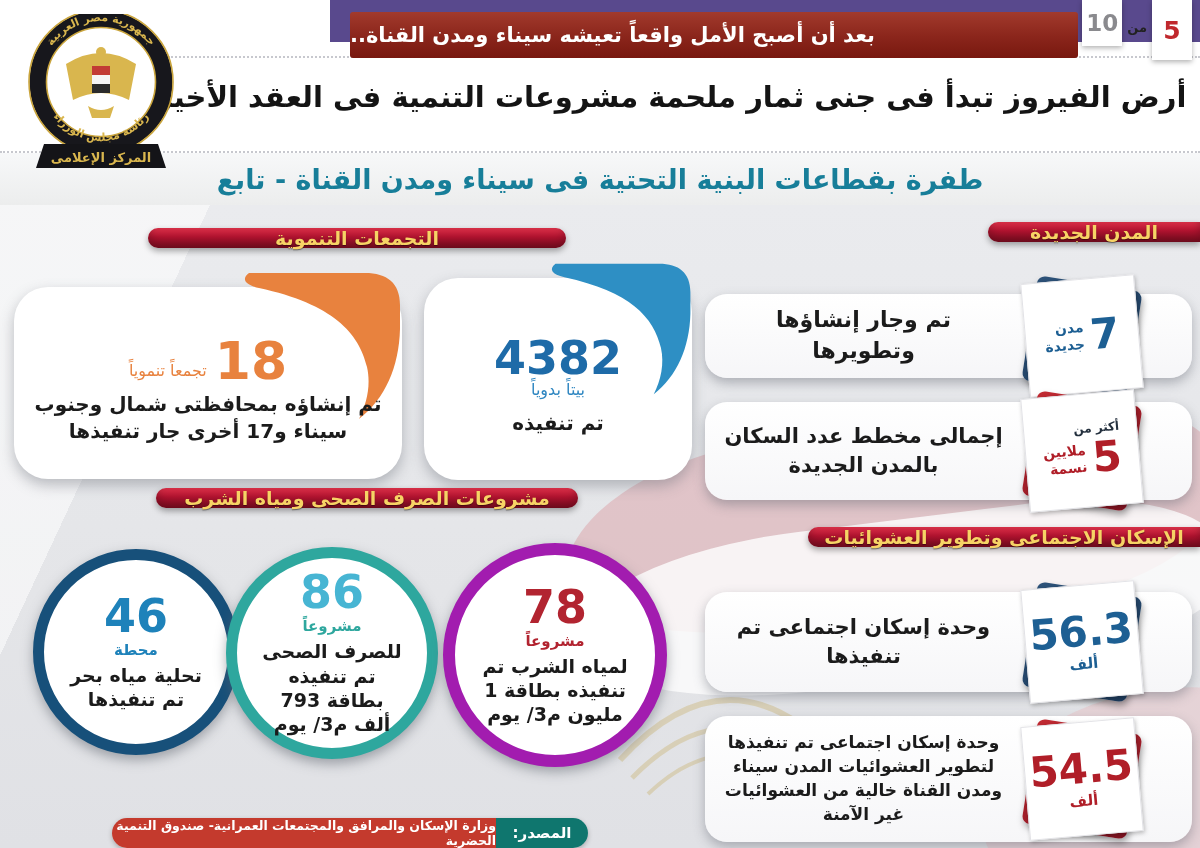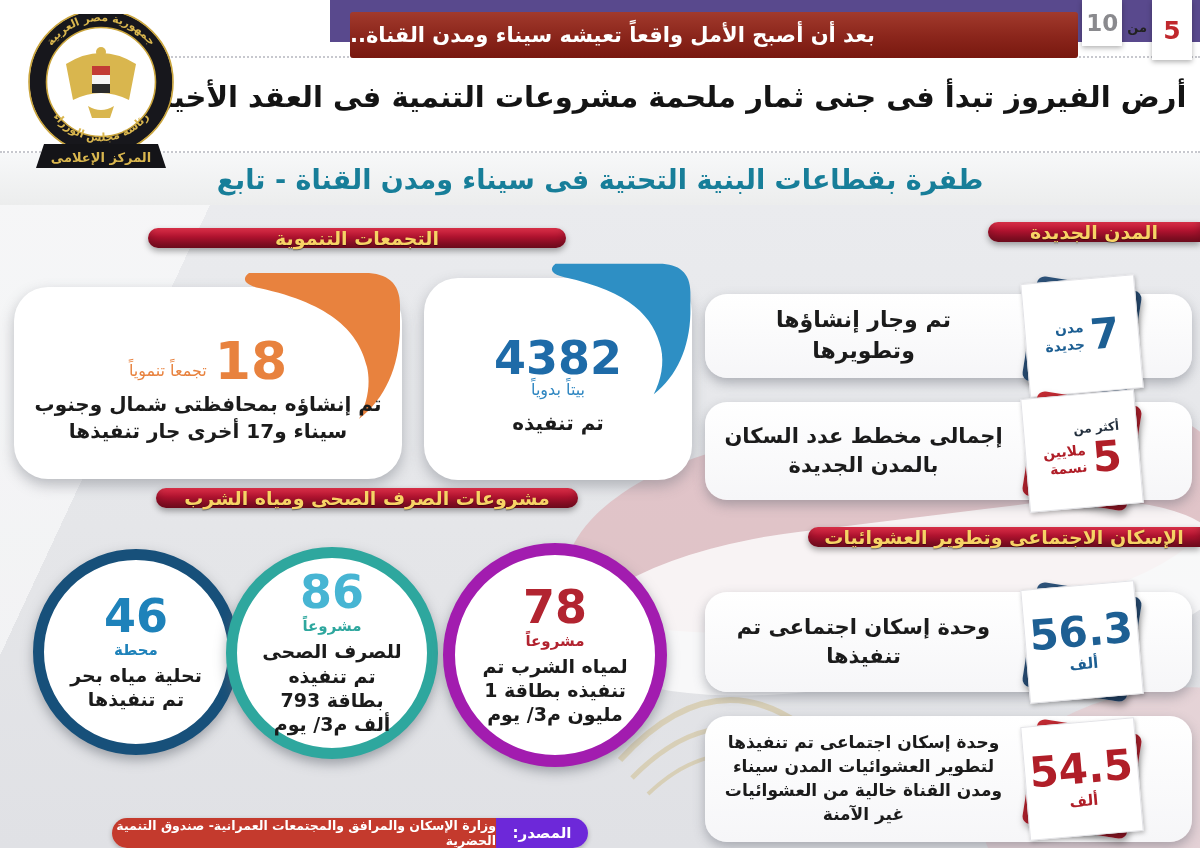--- a/index.html
+++ b/index.html
@@ -118,21 +118,21 @@
   .circle .unit { font-weight:bold; font-size:15px; margin:2px 0 4px; }
   .circle .desc { font-weight:bold; color:#1b1b1b; font-size:19px; line-height:1.28; padding:0 24px; }
   .n-46 { color:#1e82ba; } .u-46 { color:#1e82ba; }
   .n-86 { color:#47b5d3; } .u-86 { color:#2ea79e; }
   .n-78 { color:#b22430; } .u-78 { color:#b22430; }
 
   
   .source-bar { position:absolute; top:818px; left:112px; width:476px; height:30px;
     border-radius:15px; overflow:hidden; display:flex; direction:rtl; z-index:6;
     box-shadow:0 2px 5px rgba(0,0,0,.25); }
-  .source-label { background:#6d28d9; color:#fff; font-weight:bold; font-size:15px;
+  .source-label { background:#0f766e; color:#fff; font-weight:bold; font-size:15px;
     width:92px; display:flex; align-items:center; justify-content:center; }
   .source-text { background:#c43a2d; color:#fff; font-weight:bold; font-size:12.5px;
     flex:1; display:flex; align-items:center; justify-content:center; }
 </style>
 </head>
 <body>
 
 <div class="stage">
 
   <div class="purple-bar"></div>

